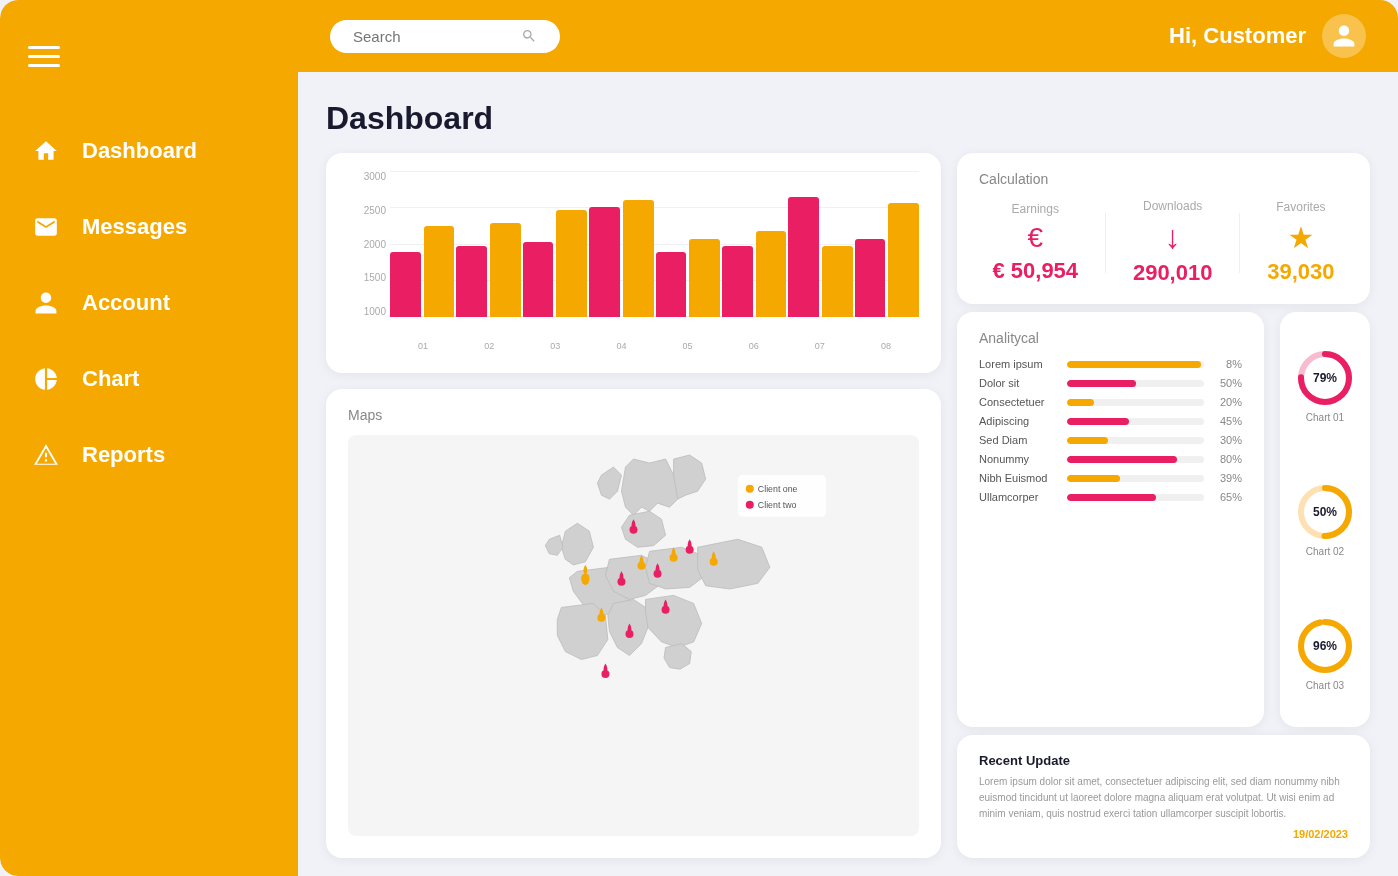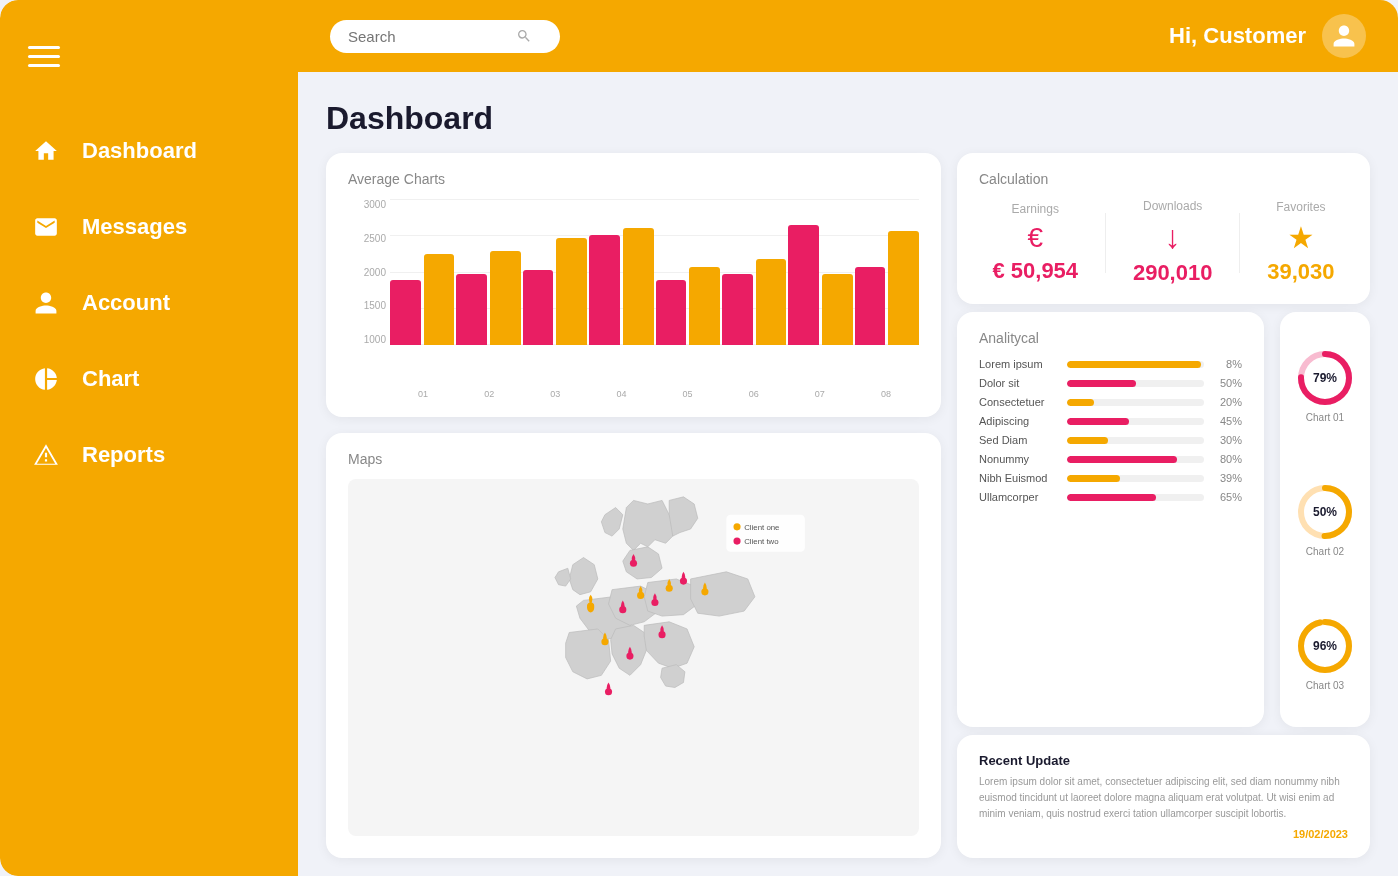--- a/index.html
+++ b/index.html
@@ -73,20 +73,21 @@
       flex-shrink: 0;
     }
     .search-box {
       display: flex;
       align-items: center;
       background: white;
       border-radius: 24px;
       padding: 8px 18px;
       gap: 8px;
       width: 230px;
+      justify-content: center;
     }
     .search-box input {
       border: none;
       outline: none;
       font-size: 15px;
       color: #aaa;
       background: transparent;
       width: 160px;
     }
     .header-right {
@@ -188,21 +189,20 @@
     .bar {
       border-radius: 3px 3px 0 0;
       flex: 1;
     }
     .bar-pink { background: #e91e63; }
     .bar-orange { background: #f5a800; }
     .x-labels {
       display: flex;
       padding-left: 42px;
       gap: 0;
-      margin-top: 20px;
     }
     .x-label {
       flex: 1;
       text-align: center;
       font-size: 9px;
       color: #aaa;
     }
     .h-lines {
       position: absolute;
       left: 42px; right: 0; top: 0; bottom: 24px;
@@ -454,21 +454,20 @@
   </div>
 
   <div class="content">
     <h1 class="page-title">Dashboard</h1>
 
     <div class="content-row">
 
       <div class="left-col">
 
         <div class="card bar-chart-area">
-          <div class="card-title">Average Charts</div>
           <div class="bar-chart-container">
             <div class="y-axis">
               <span class="y-label">3000</span>
               <span class="y-label">2500</span>
               <span class="y-label">2000</span>
               <span class="y-label">1500</span>
               <span class="y-label">1000</span>
             </div>
             <div class="h-lines">
               <div class="h-line"></div>

